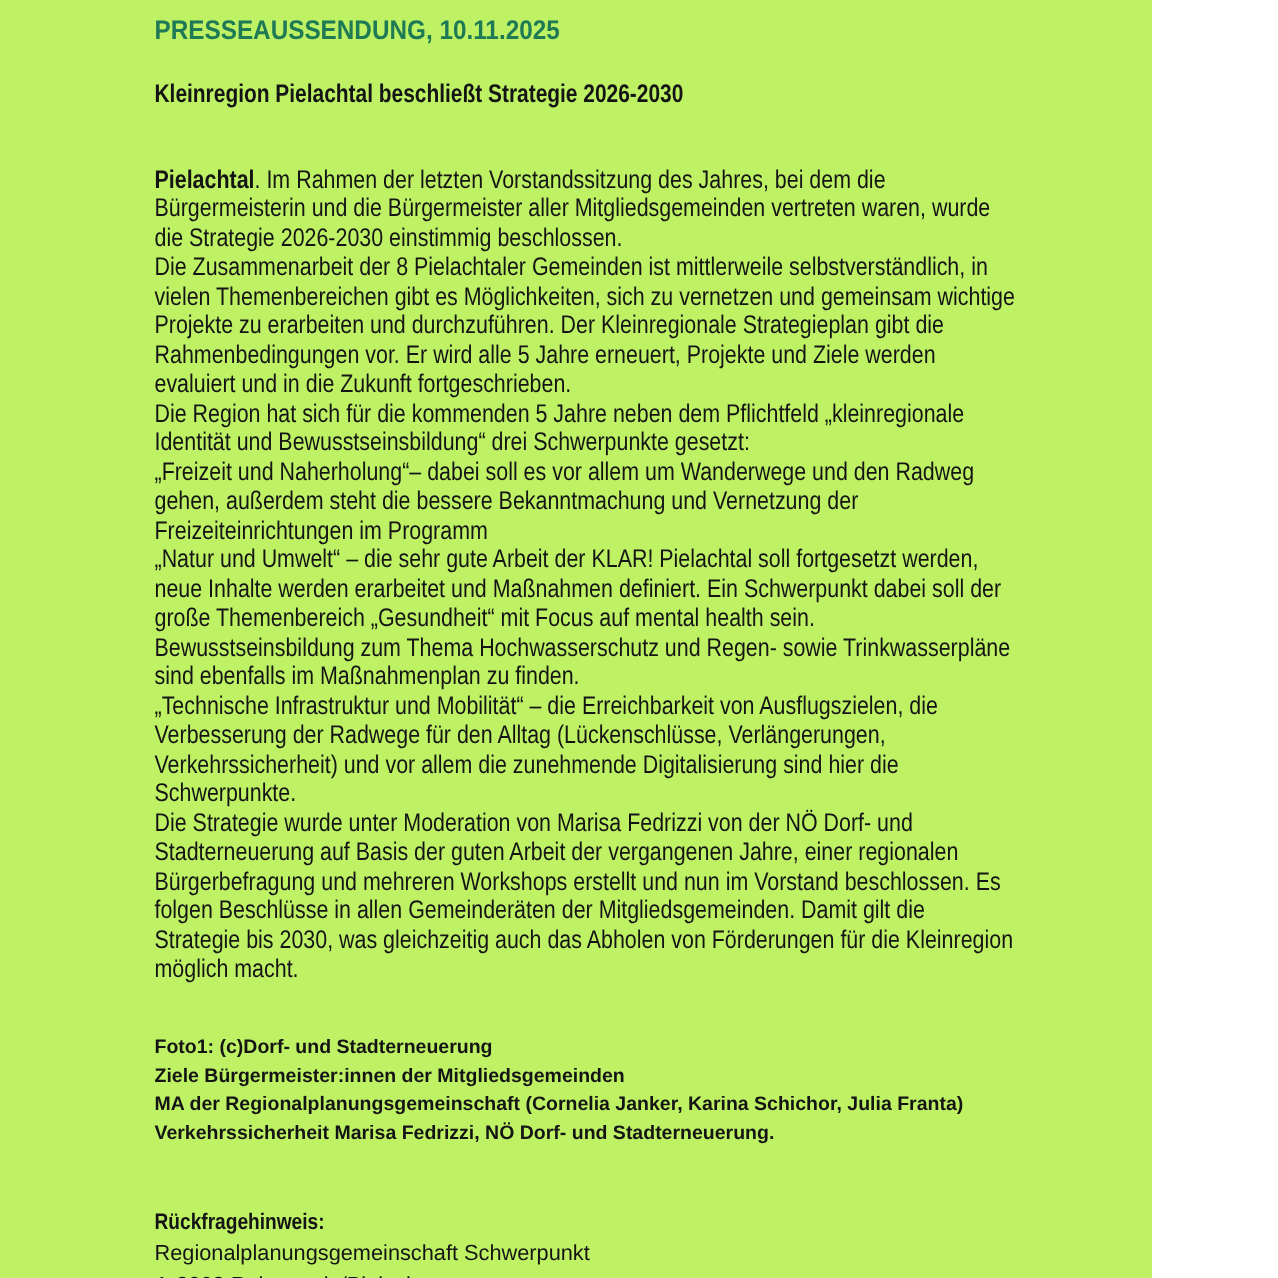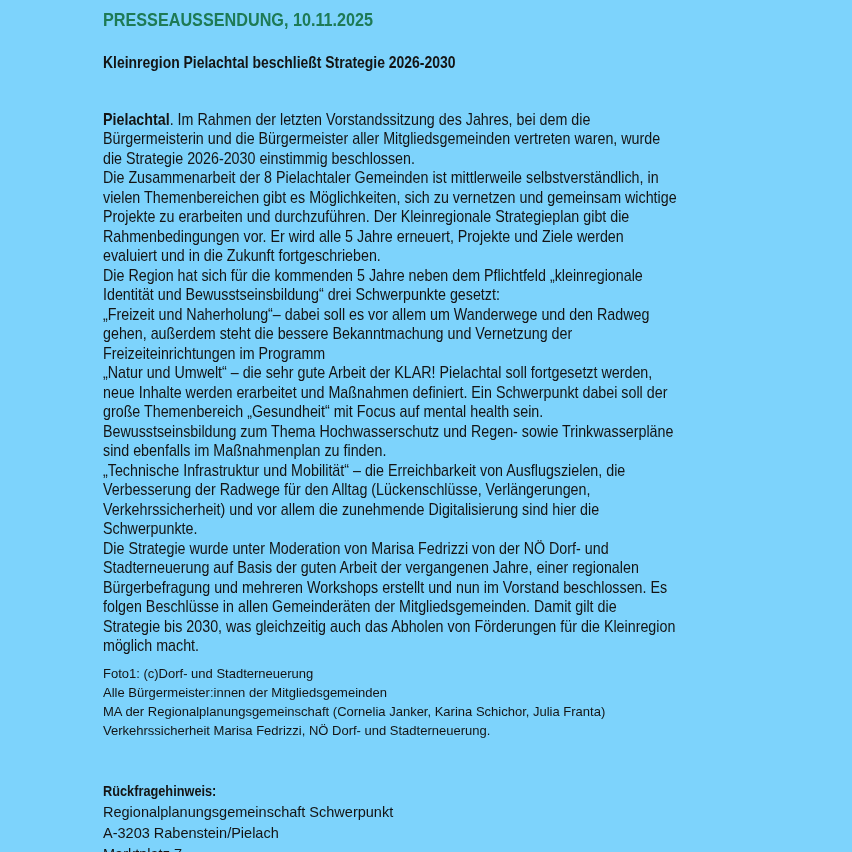--- a/index.html
+++ b/index.html
@@ -7,23 +7,23 @@
     padding: 0;
     width: 852px;
     height: 852px;
     background: #ffffff;
     overflow: hidden;
     font-family: "Liberation Sans", sans-serif;
     color: #141414;
   }
   .page {
     position: relative;
-    width: 852px;
+    width: 768px;
     height: 852px;
-    background: #7dd3fc;
+    background: #bef264;
   }
   .content {
     position: absolute;
     left: 103px;
     top: 10px;
     width: 720px;
   }
   
   .cond {
     transform-origin: 0 50%;
@@ -46,22 +46,23 @@
     margin-top: 37px;
     font-size: 17px;
   }
   .body-block .line {
     line-height: 19.5px;
     white-space: nowrap;
     transform: scaleX(0.84);
     transform-origin: 0 50%;
   }
   .caption-block {
-    margin-top: 8px;
+    margin-top: 32px;
     font-size: 13px;
+    font-weight: bold;
   }
   .caption-block .line {
     line-height: 19.3px;
     white-space: nowrap;
   }
   .contact-block {
     margin-top: 40px;
   }
   .contact-label {
     font-weight: bold;
@@ -114,21 +115,21 @@
         <div class="line">Die Strategie wurde unter Moderation von Marisa Fedrizzi von der NÖ Dorf- und</div>
         <div class="line">Stadterneuerung auf Basis der guten Arbeit der vergangenen Jahre, einer regionalen</div>
         <div class="line">Bürgerbefragung und mehreren Workshops erstellt und nun im Vorstand beschlossen. Es</div>
         <div class="line">folgen Beschlüsse in allen Gemeinderäten der Mitgliedsgemeinden. Damit gilt die</div>
         <div class="line">Strategie bis 2030, was gleichzeitig auch das Abholen von Förderungen für die Kleinregion</div>
         <div class="line">möglich macht.</div>
       </div>
 
     <div class="caption-block">
         <div class="line">Foto1: (c)Dorf- und Stadterneuerung</div>
-        <div class="line">Alle Bürgermeister:innen der Mitgliedsgemeinden</div>
+        <div class="line">Ziele Bürgermeister:innen der Mitgliedsgemeinden</div>
         <div class="line">MA der Regionalplanungsgemeinschaft (Cornelia Janker, Karina Schichor, Julia Franta)</div>
         <div class="line">Verkehrssicherheit Marisa Fedrizzi, NÖ Dorf- und Stadterneuerung.</div>
       </div>
 
     <div class="contact-block">
       <div class="contact-label cond">Rückfragehinweis:</div>
       <div class="contact-lines">
           <div class="line">Regionalplanungsgemeinschaft Schwerpunkt</div>
           <div class="line">A-3203 Rabenstein/Pielach</div>
           <div class="line">Marktplatz 7</div>

